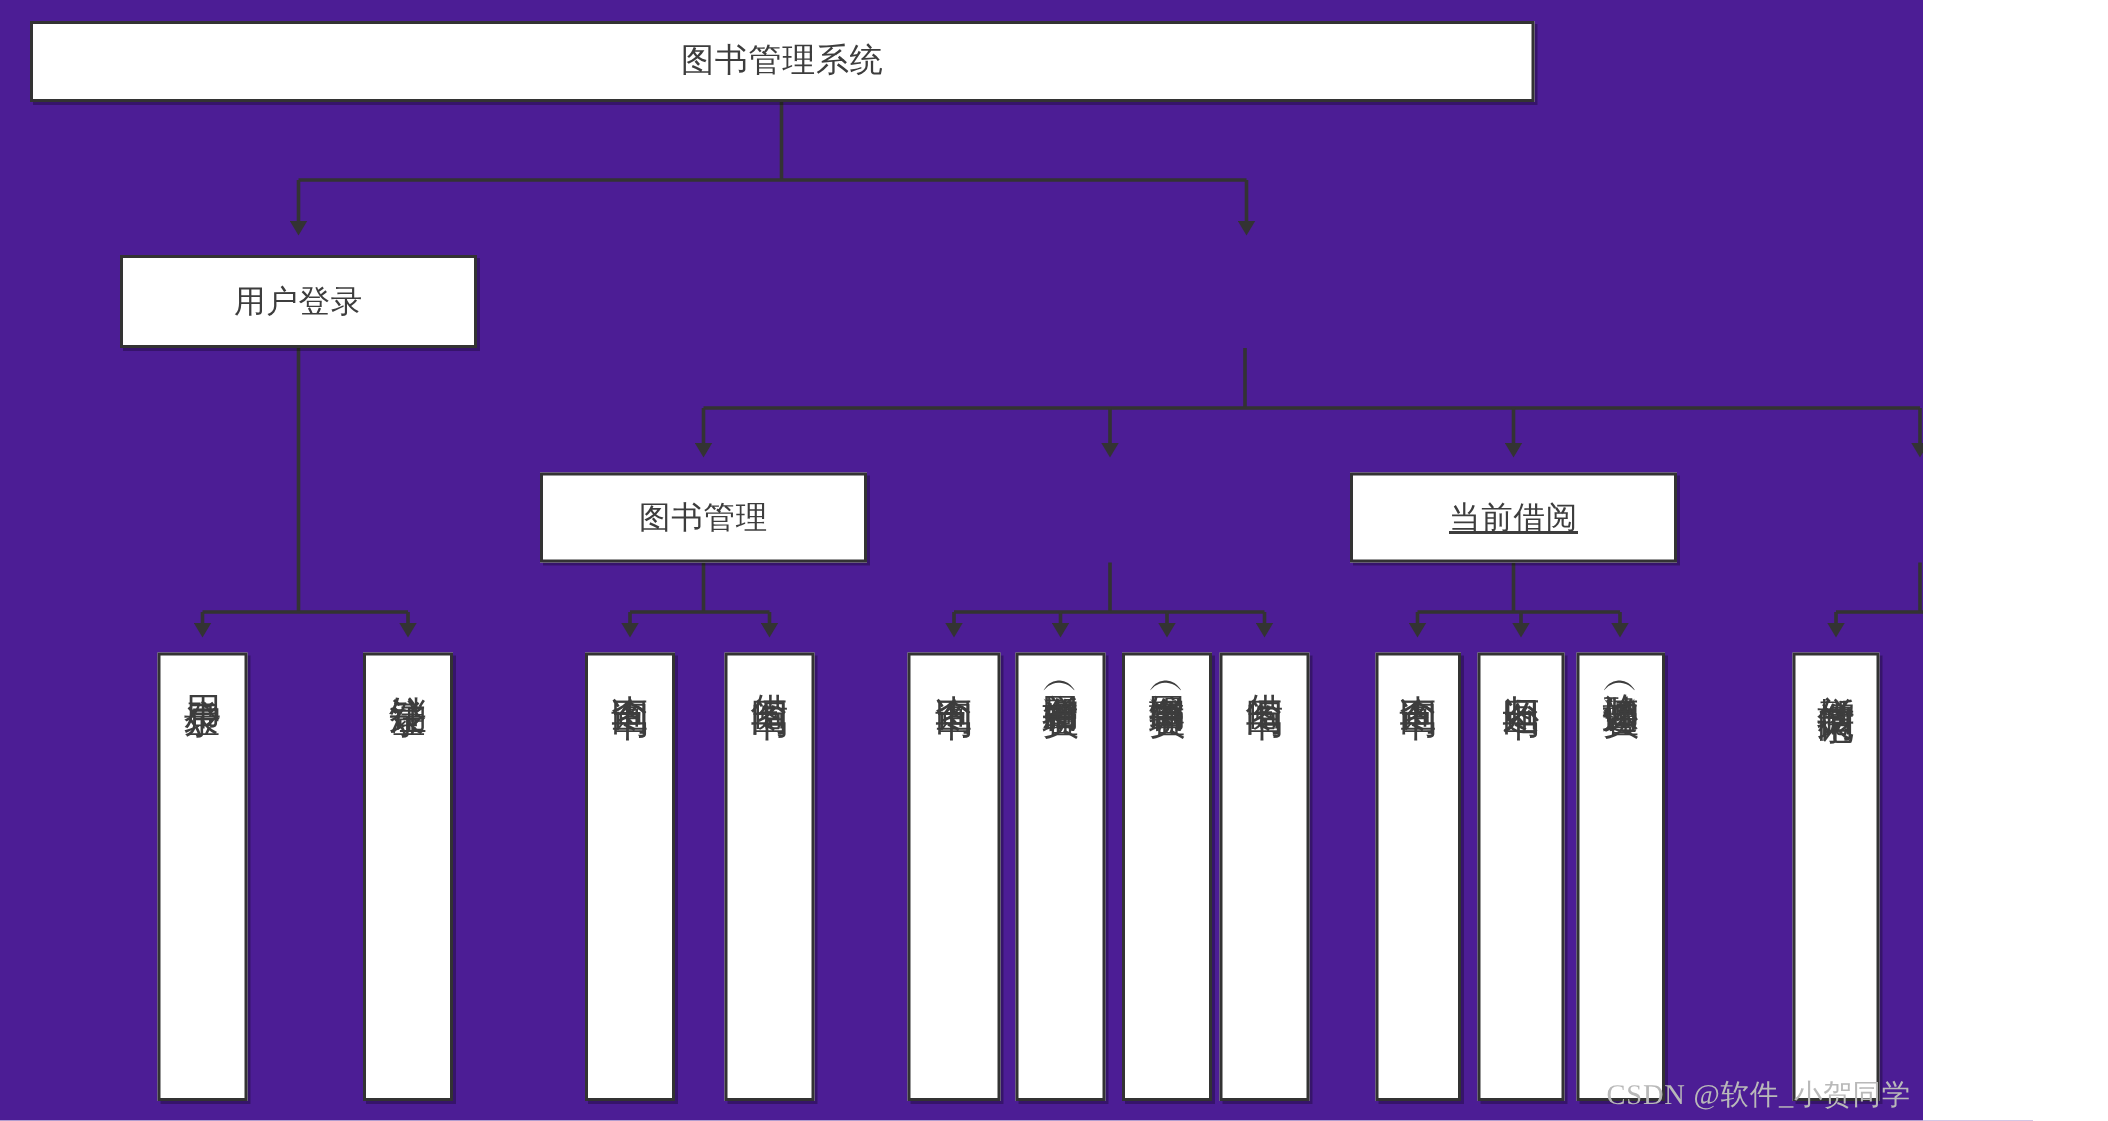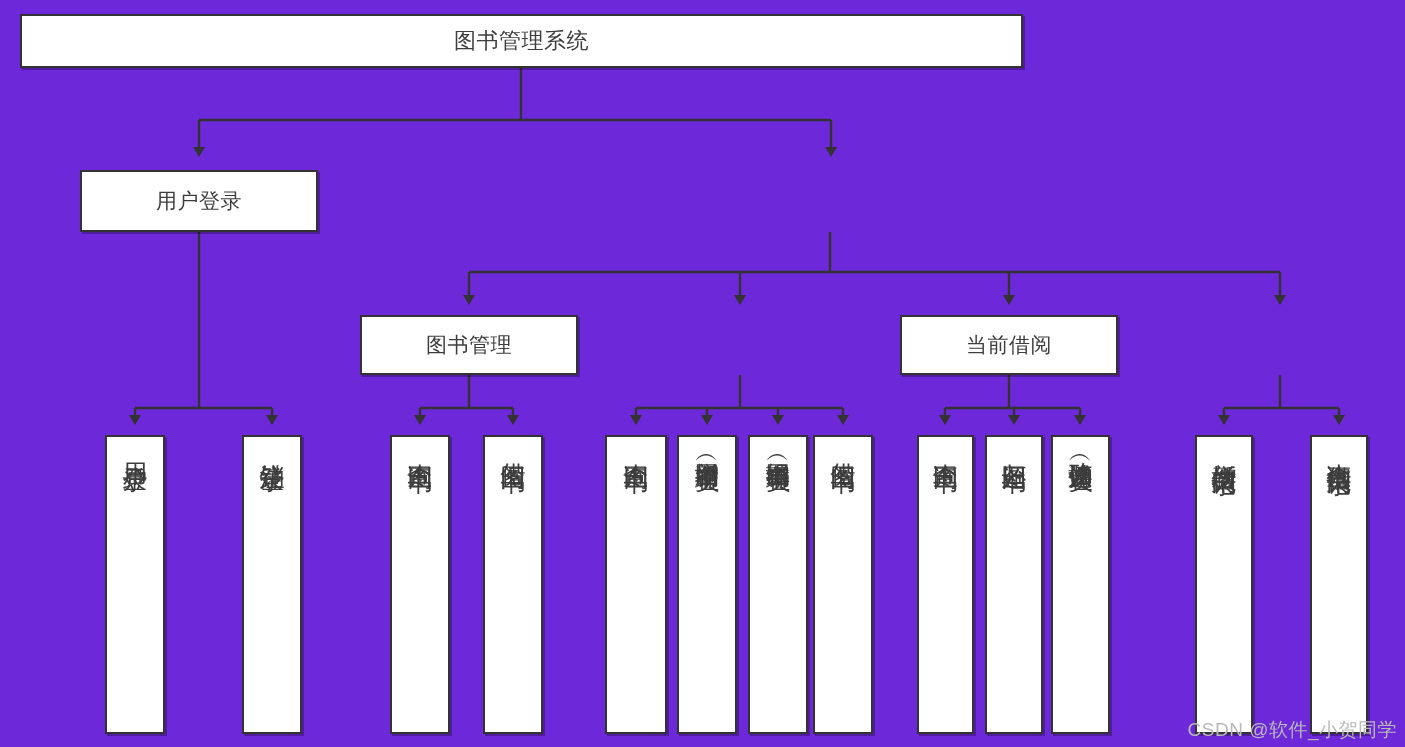--- a/index.html
+++ b/index.html
@@ -5,23 +5,23 @@
   html, body {
     margin: 0;
     padding: 0;
     background: #ffffff;
   }
   body {
     font-family: "DejaVu Sans", "Liberation Sans", sans-serif;
   }
   #canvas {
     position: relative;
-    width: 1405px;
+    width: 1282px;
     height: 747px;
-    background: #6d28d9;
+    background: #4c1d95;
     overflow: hidden;
   }
   #edges {
     position: absolute;
     left: 0;
     top: 0;
     width: 1405px;
     height: 747px;
     pointer-events: none;
   }
@@ -73,21 +73,21 @@
   }
   #watermark {
     position: absolute;
     right: 8px;
     bottom: 4px;
     font-size: 19px;
     color: #b9b9b9;
     letter-spacing: 0.5px;
     white-space: nowrap;
     z-index: 5;
-    font-family: Liberation Sans, sans-serif;
+    font-family: Liberation Serif, serif;
   }
 </style>
 </head>
 <body>
 
 <div id="canvas">
 
   <svg id="edges" viewBox="0 0 1405 747">
     <defs>
       <marker id="arrow" markerWidth="10" markerHeight="12" refX="1" refY="6" orient="auto" markerUnits="userSpaceOnUse">
@@ -142,21 +142,21 @@
     <span class="label">图书管理系统</span>
   </div>
 
   <div class="node horiz" style="left:80px; top:170px; width:238px; height:62px;">
     <span class="label">用户登录</span>
   </div>
 
   <div class="node horiz" style="left:360px; top:315px; width:218px; height:60px;">
     <span class="label">图书管理</span>
   </div>
-  <div class="node horiz" style="left:900px; top:315px; width:218px; height:60px;">
+  <div class="node horiz" style="left:900px; top:315px; width:218px; height:60px;text-decoration:underline;">
     <span class="label">当前借阅</span>
   </div>
 
   <div class="node vert" style="left:105px; top:435px; width:60px; height:299px;">
     <span class="label">用户登录</span>
   </div>
   <div class="node vert" style="left:242px; top:435px; width:60px; height:299px;">
     <span class="label">注销登录</span>
   </div>
   <div class="node vert" style="left:390px; top:435px; width:60px; height:299px;">

